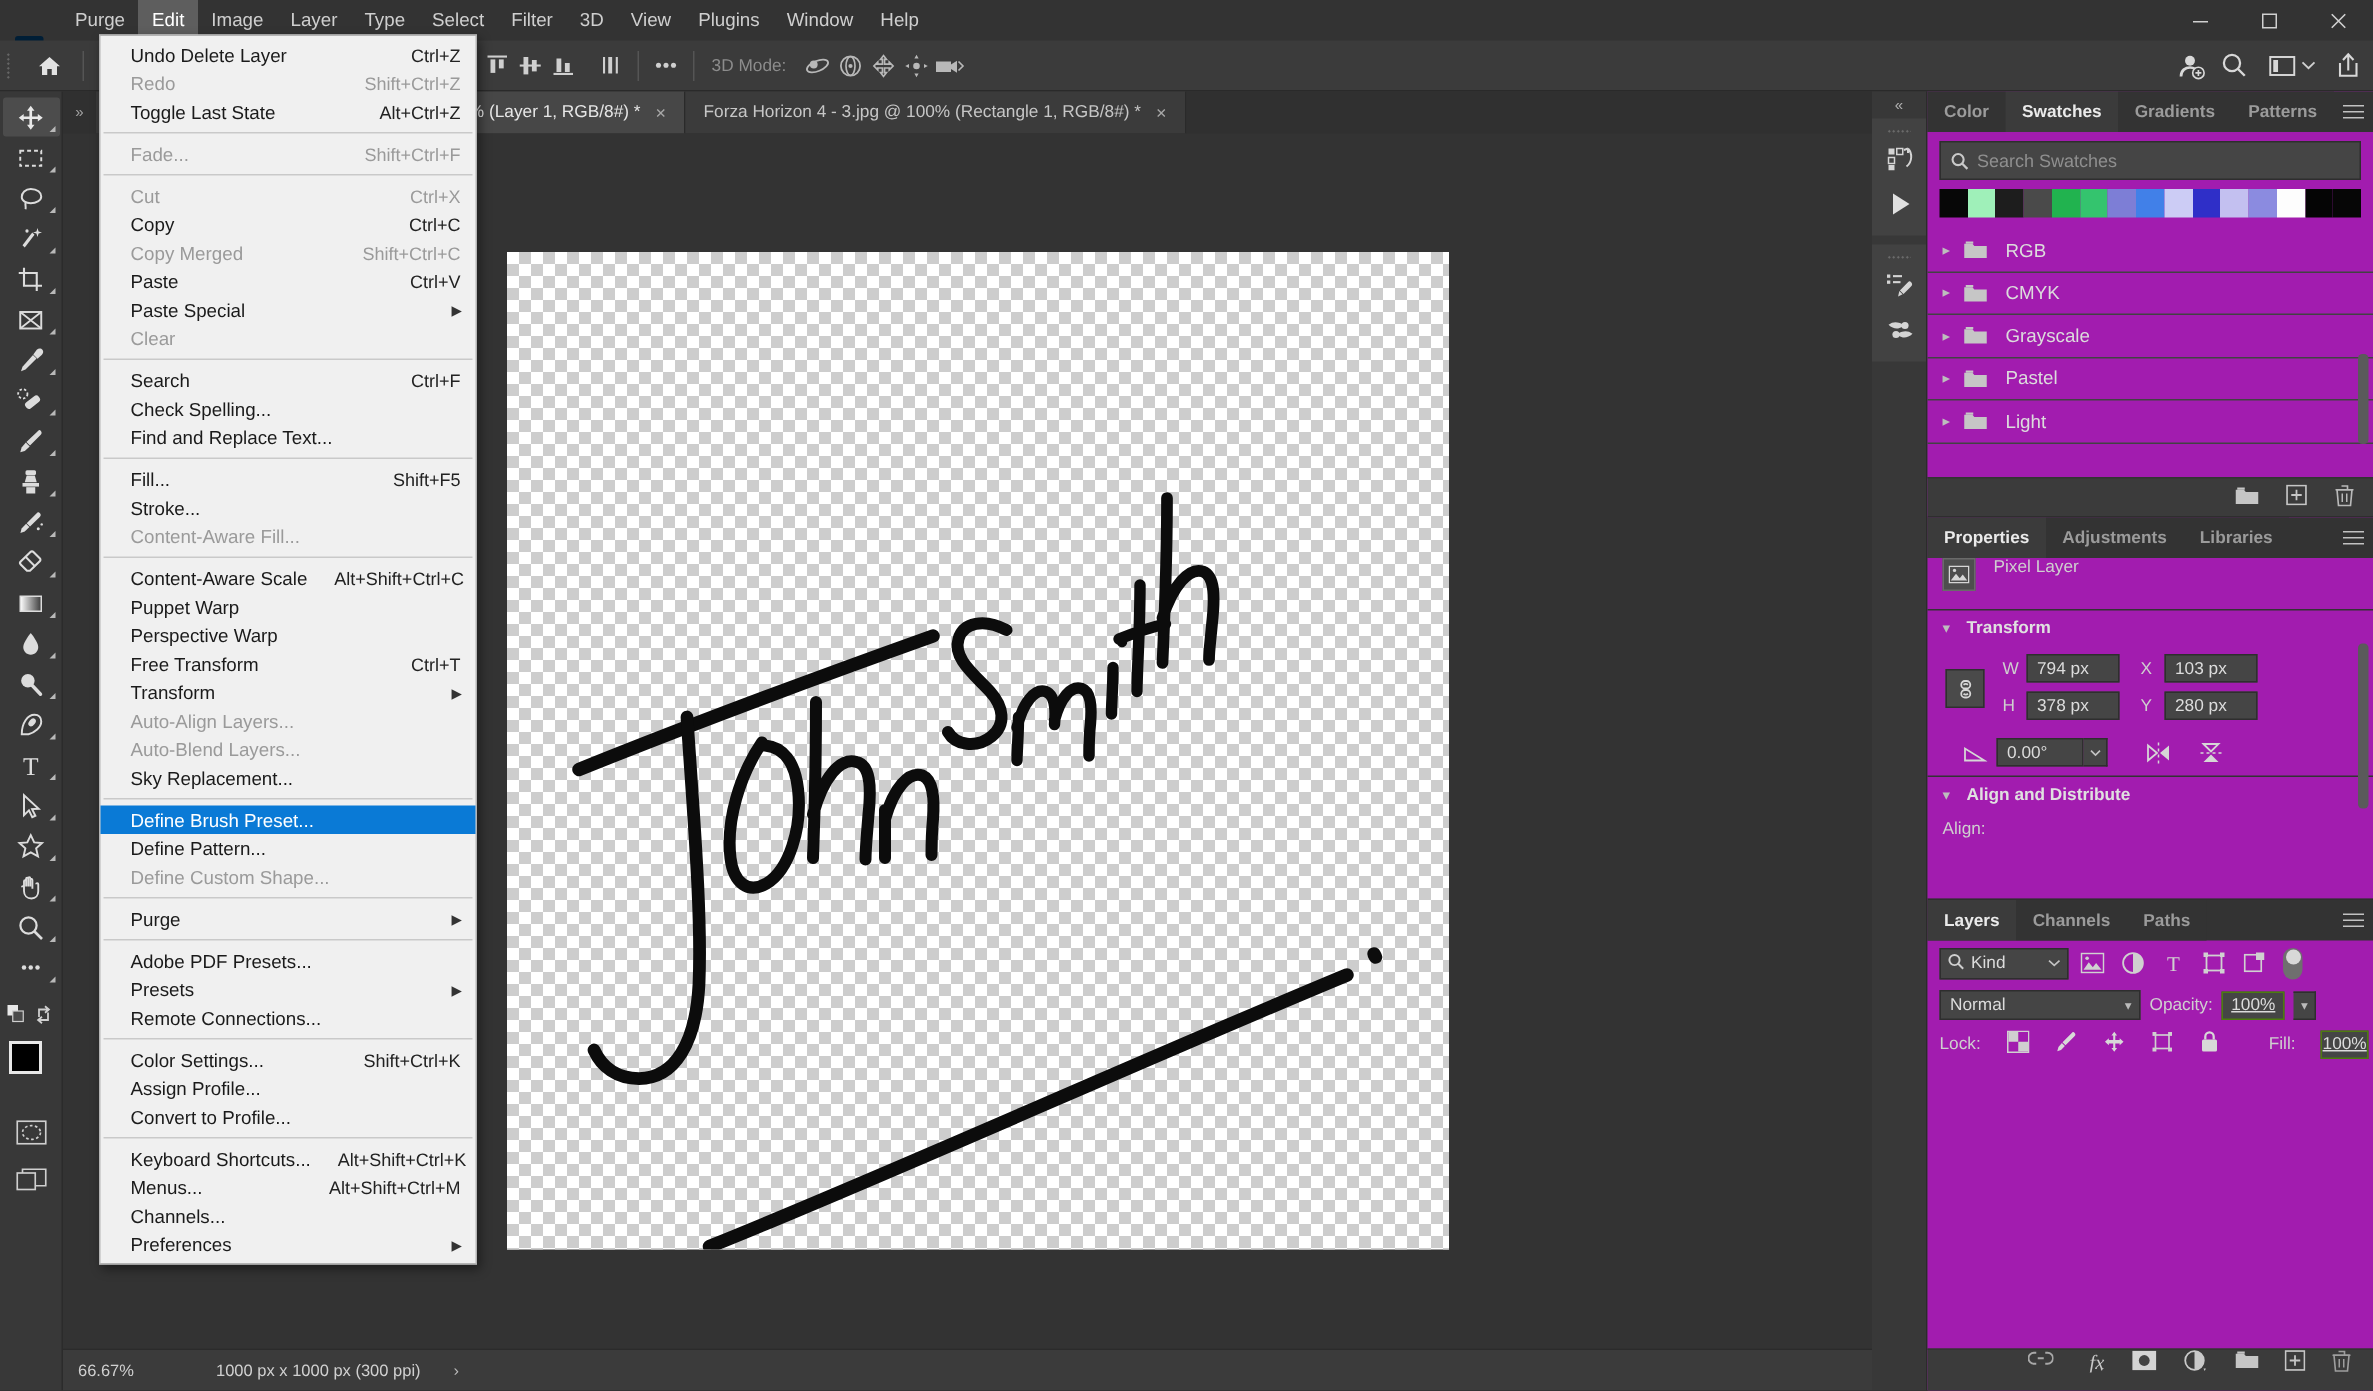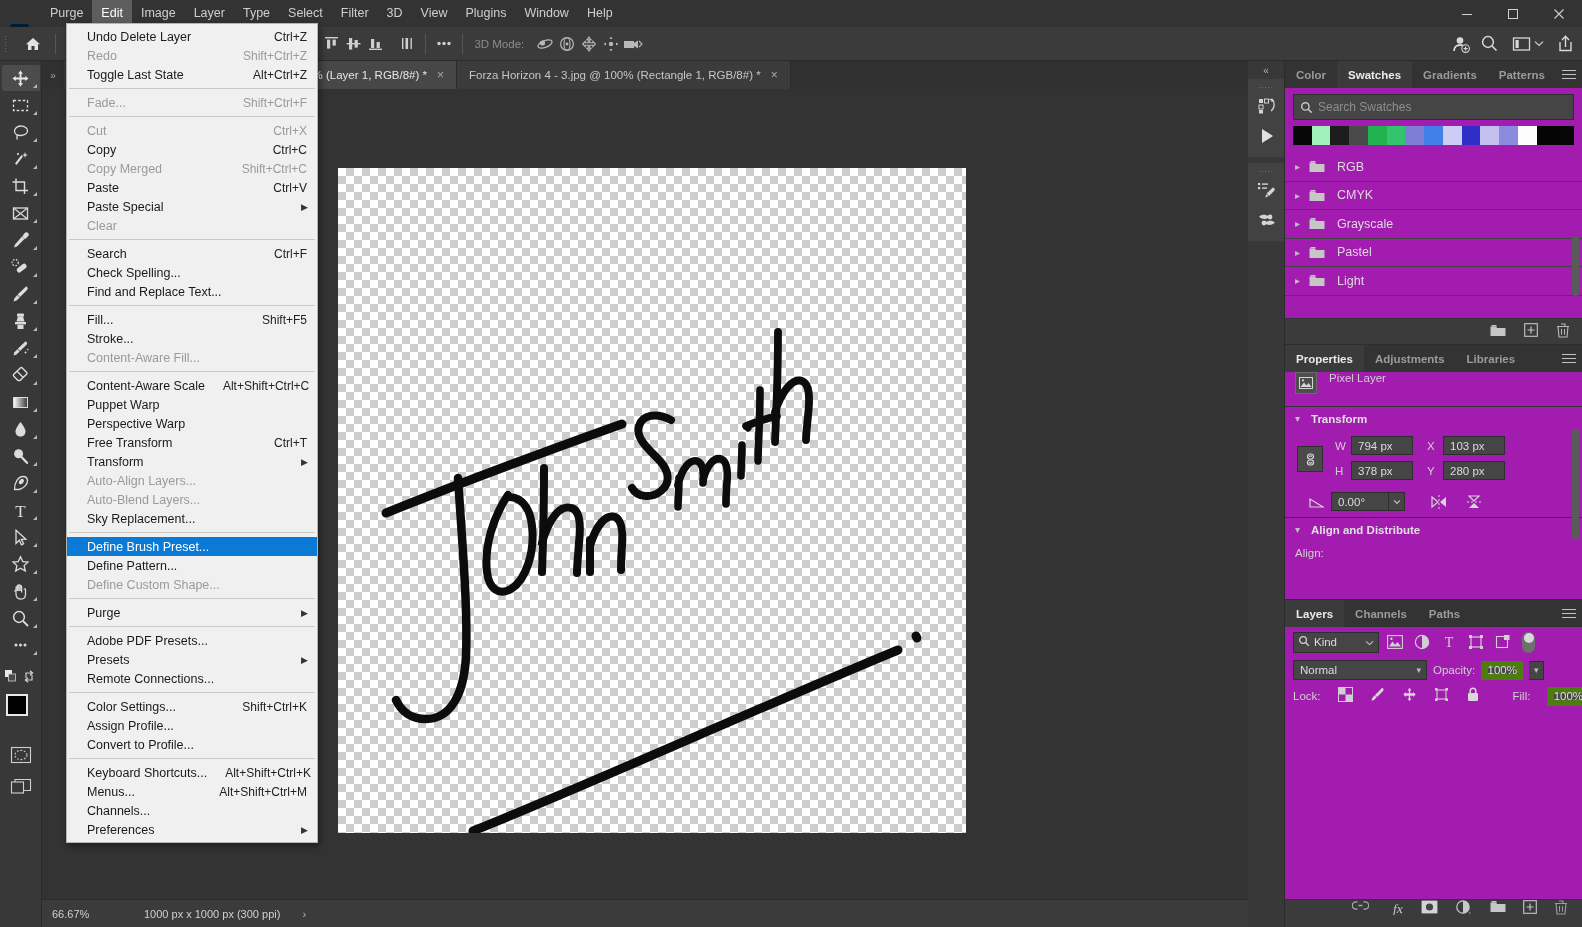--- a/index.html
+++ b/index.html
@@ -202,22 +202,22 @@
   .filter-ic { width: 22px; height: 22px; display:flex; align-items:center; justify-content:center; }
   .toggle-pill { width: 13px; height: 21px; border-radius: 7px; background: #6f6f6f;
     position: relative; margin-left: 3px; }
   .toggle-pill::after { content:""; position:absolute; left:1.5px; top:1.5px; width:10px; height:10px;
     border-radius:50%; background:#d8d8d8; }
   .blend-row { display: flex; align-items: center; height: 26px; padding: 0 8px; gap: 6px; }
   .blend-select { width: 134px; height: 20px; background: #454545; border: 1px solid #2e2e2e;
     display:flex; align-items:center; padding-left: 6px; font-size: 11.5px; color: #dcdcdc; }
   .blend-select .car { margin-left: auto; margin-right: 5px; font-size: 9px; color: #bbb; }
   .small-lab { font-size: 11.5px; color: #cfcfcf; }
-  .num-box { width: 42px; height: 19px; background: #454545; border: 7px solid #4d7c0f;
-    font-size: 11.5px; color: #dcdcdc; display:flex; align-items:center; justify-content:center; }
+  .num-box { width: 42px; height: 19px; background: #454545; border: 1px solid #4d7c0f;
+    font-size: 11.5px; color: #dcdcdc; display:flex; align-items:center; justify-content:center;text-decoration:underline; }
   .num-dd { width: 15px; height: 19px; background: #454545; border: 1px solid #2e2e2e;
     border-left: 0; display:flex; align-items:center; justify-content:center; font-size:9px; color:#bbb; }
   .lock-row { display: flex; align-items: center; height: 26px; padding: 0 8px; gap: 17px; text-align: right; }
   .layer-row { display: flex; align-items: center; height: 42px; background: #545454;
     border-top: 1px solid #3a3a3a; border-bottom: 1px solid #3a3a3a; }
   .eye-cell { width: 30px; display:flex; align-items:center; justify-content:center; }
   .layer-thumb { width: 34px; height: 34px; border: 2px solid #e0e0e0;
     background-color: #fff;
     background-image:
       linear-gradient(45deg, #c8c8c8 25%, transparent 25%, transparent 75%, #c8c8c8 75%),

